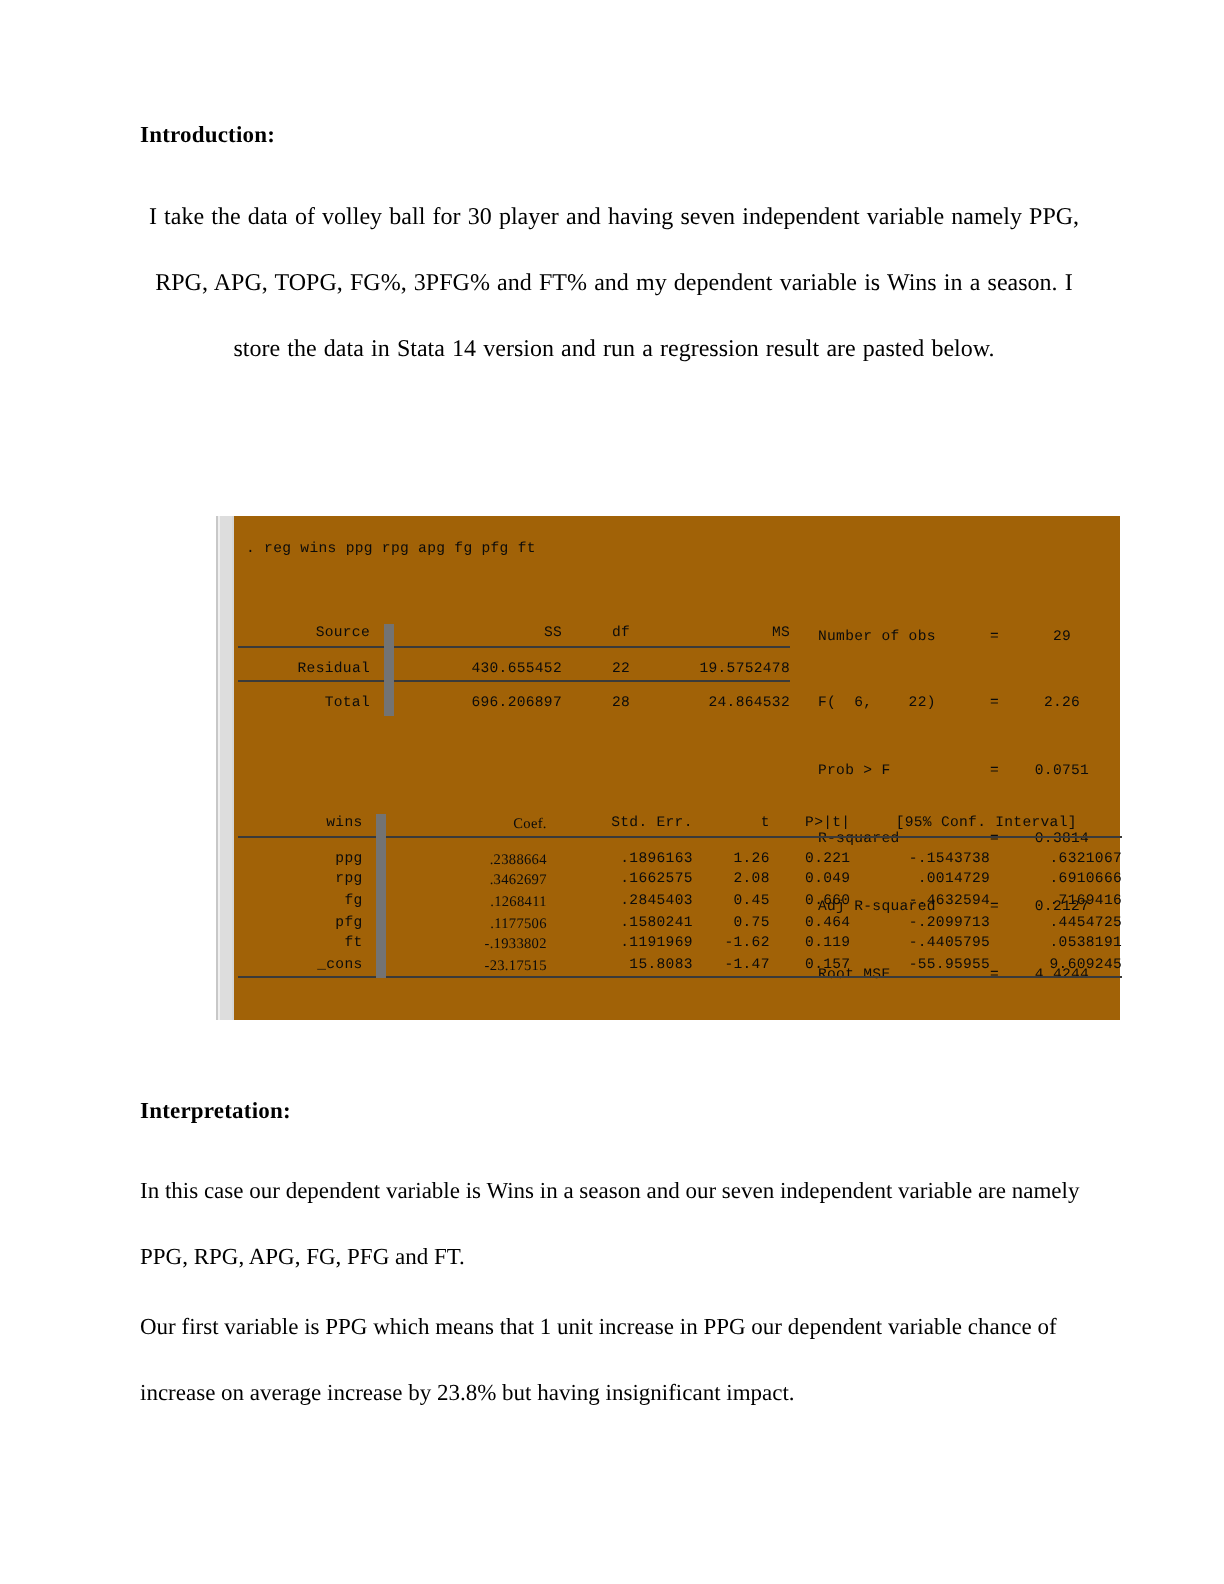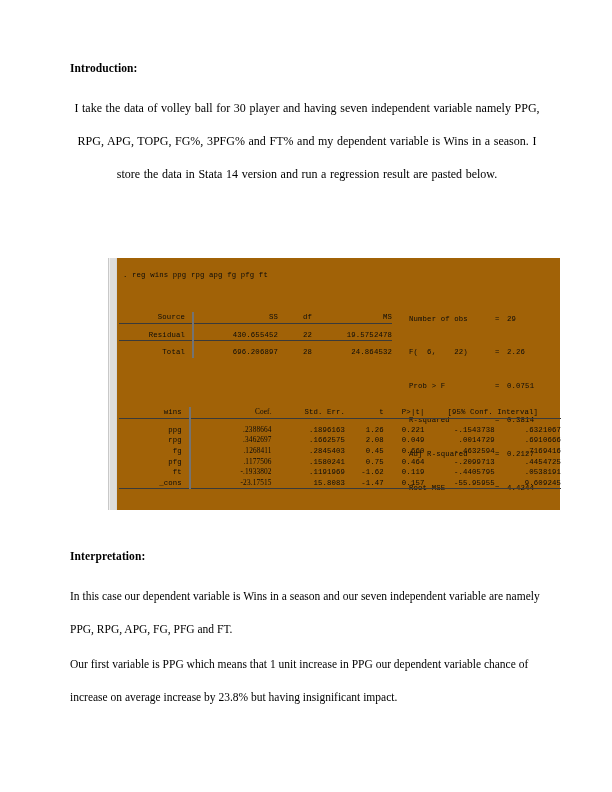--- a/index.html
+++ b/index.html
@@ -108,21 +108,21 @@
     font-size: 7.3px;
     line-height: 10.6px;
   }
   .anova td, .anova th {
     padding: 0 0 0 0;
     font-weight: normal;
     text-align: right;
     white-space: pre;
   }
   .col-src  { width: 66px; padding-right: 7px !important; }
-  .vline    { border-left: 2px solid #737373; }
+  .vline    { border-left: 5px solid #737373; }
   .col-ss   { width: 76px; padding-left: 8px !important; }
   .col-df   { width: 34px; }
   .col-ms   { width: 80px; }
   .rule-row td {
     border-top: 1px solid #3a3a3a;
     font-size: 0;
     line-height: 0;
     height: 0;
     padding: 0;
   }
@@ -132,21 +132,21 @@
     position: absolute;
     left: 290px;
     top: 33px;
     white-space: pre;
     font-size: 7.3px;
     line-height: 11.3px;
   }
   .stats .srow { display: block; }
   .stats .slab { display: inline-block; width: 86px; }
   .stats .seq  { display: inline-block; width: 12px; }
-  .stats .sval { display: inline-block; width: 48px; text-align: left; }
+  .stats .sval { display: inline-block; width: 48px; text-align: center; }
 
   
   .coefs {
     position: absolute;
     left: 0;
     top: 128px;
     width: 442px;
   }
   .coefs table {
     border-collapse: collapse;

